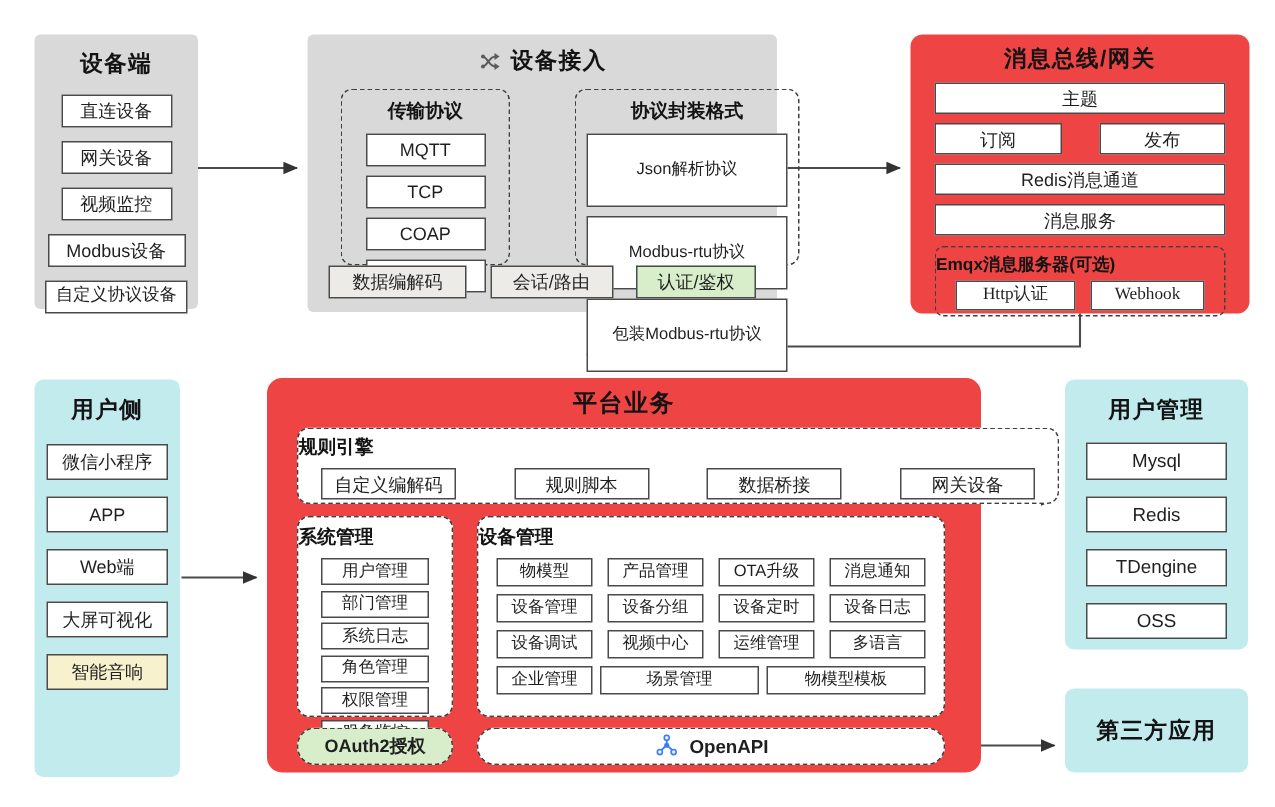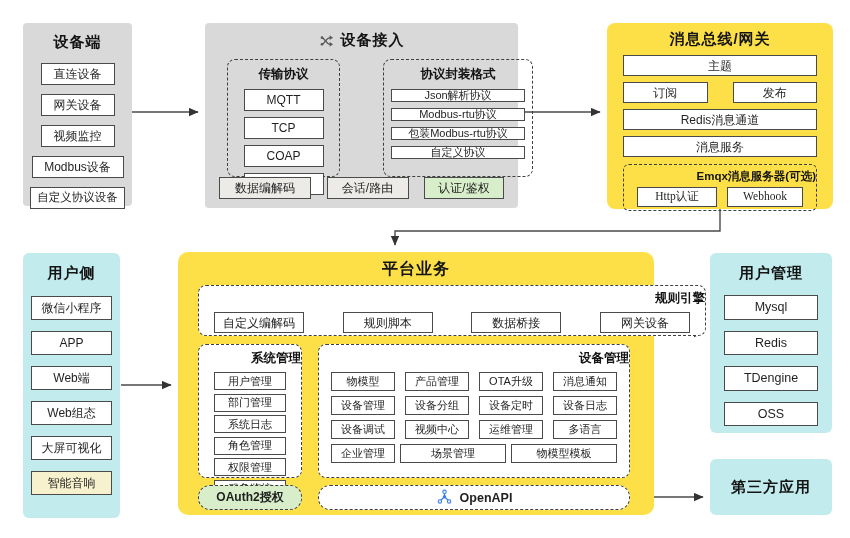--- a/index.html
+++ b/index.html
@@ -1,44 +1,44 @@
 <!DOCTYPE html>
 <html><head>
 <meta charset="utf-8">
 <style>
   html,body{margin:0;padding:0;background:#fff;}
   body{font-family:"Liberation Sans","DejaVu Sans",sans-serif;color:#1f1f1f;}
   .canvas{position:relative;width:850px;height:538px;background:#fff;overflow:hidden;}
   .arrows{position:absolute;left:0;top:0;width:850px;height:538px;pointer-events:none;}
   .panel{position:absolute;border-radius:6px;box-sizing:border-box;}
   .gray{background:#d9d9d9;}
-  .purple{background:#fde047;}
+  .purple{background:#ef4444;}
   .cyan{background:#c2ebee;}
   .p-title{font-weight:700;font-size:15px;text-align:center;color:#141414;letter-spacing:1px;}
   .chip{background:#fff;border:1px solid #4a4a4a;font-size:12px;line-height:1;
         padding:4px 3px;text-align:center;white-space:nowrap;color:#1f1f1f;box-sizing:border-box;}
   .chip-yellow{background:#f8f1ce;}
   .chip-grayish{background:#edebe8;}
   .chip-green{background:#d8eeca;}
   .dashed{position:absolute;border:1.5px dashed #3f3f3f;border-radius:8px;box-sizing:border-box;}
-  .sub-title{font-weight:700;font-size:12.5px;text-align:right;color:#141414;}
+  .sub-title{font-weight:700;font-size:12.5px;text-align:left;color:#141414;}
   .col{display:flex;flex-direction:column;align-items:center;}
   .row{display:flex;align-items:center;}
   
   .device-side{left:23px;top:23px;width:109px;height:183px;border-radius:4px;}
   .device-side .p-title{margin-top:10px;}
   .device-side .col{gap:9px;margin-top:11px;}
   
   .device-access{left:205px;top:23px;width:313px;height:185px;border-radius:4px;}
   .da-header{display:flex;justify-content:center;align-items:center;gap:6px;padding-top:8px;}
   .da-transport{left:22px;top:36px;width:113px;height:118px;}
   .da-encap{left:146px;top:36px;width:150px;height:118px;margin-left:32px;}
   .da-box-inner{display:flex;flex-direction:column;align-items:center;gap:6px;padding-top:6px;}
   .da-transport .chip{width:80px;}
-  .da-encap .chip{width:134px;font-size:11px;padding:0 2px;}
+  .da-encap .chip{width:134px;font-size:11px;padding:18px 2px;}
   .da-footer{position:absolute;left:14px;right:14px;bottom:9px;display:flex;justify-content:space-between;}
   .da-footer .chip{padding:4px 0;}
   
   .message-bus{left:607px;top:23px;width:226px;height:186px;border-radius:8px;padding:0 16px;}
   .message-bus .p-title{margin-top:7px;}
   .mb-chip{width:100%;margin-top:6px;padding:3.5px 0;}
   .mb-two{display:flex;gap:25px;margin-top:6px;}
   .mb-two .chip{flex:1;padding:3.5px 0;}
   .mb-emqx{position:relative;margin-top:7px;border:1.5px dashed #3f3f3f;border-radius:6px;height:47px;box-sizing:border-box;}
   .mb-emqx .sub-title{font-size:11.5px;margin-top:4px;}
@@ -163,21 +163,20 @@
       </div>
     </div>
   </section>
 
   <section class="panel cyan user-side">
     <div class="p-title">用户侧</div>
     <div class="col">
       <div class="chip">微信小程序</div>
       <div class="chip">APP</div>
       <div class="chip">Web端</div>
-      <div class="chip">Web组态</div>
       <div class="chip">大屏可视化</div>
       <div class="chip chip-yellow">智能音响</div>
     </div>
   </section>
 
   <section class="panel purple platform">
     <div class="p-title">平台业务</div>
 
     <div class="dashed pf-rule">
       <div class="sub-title">规则引擎</div>

